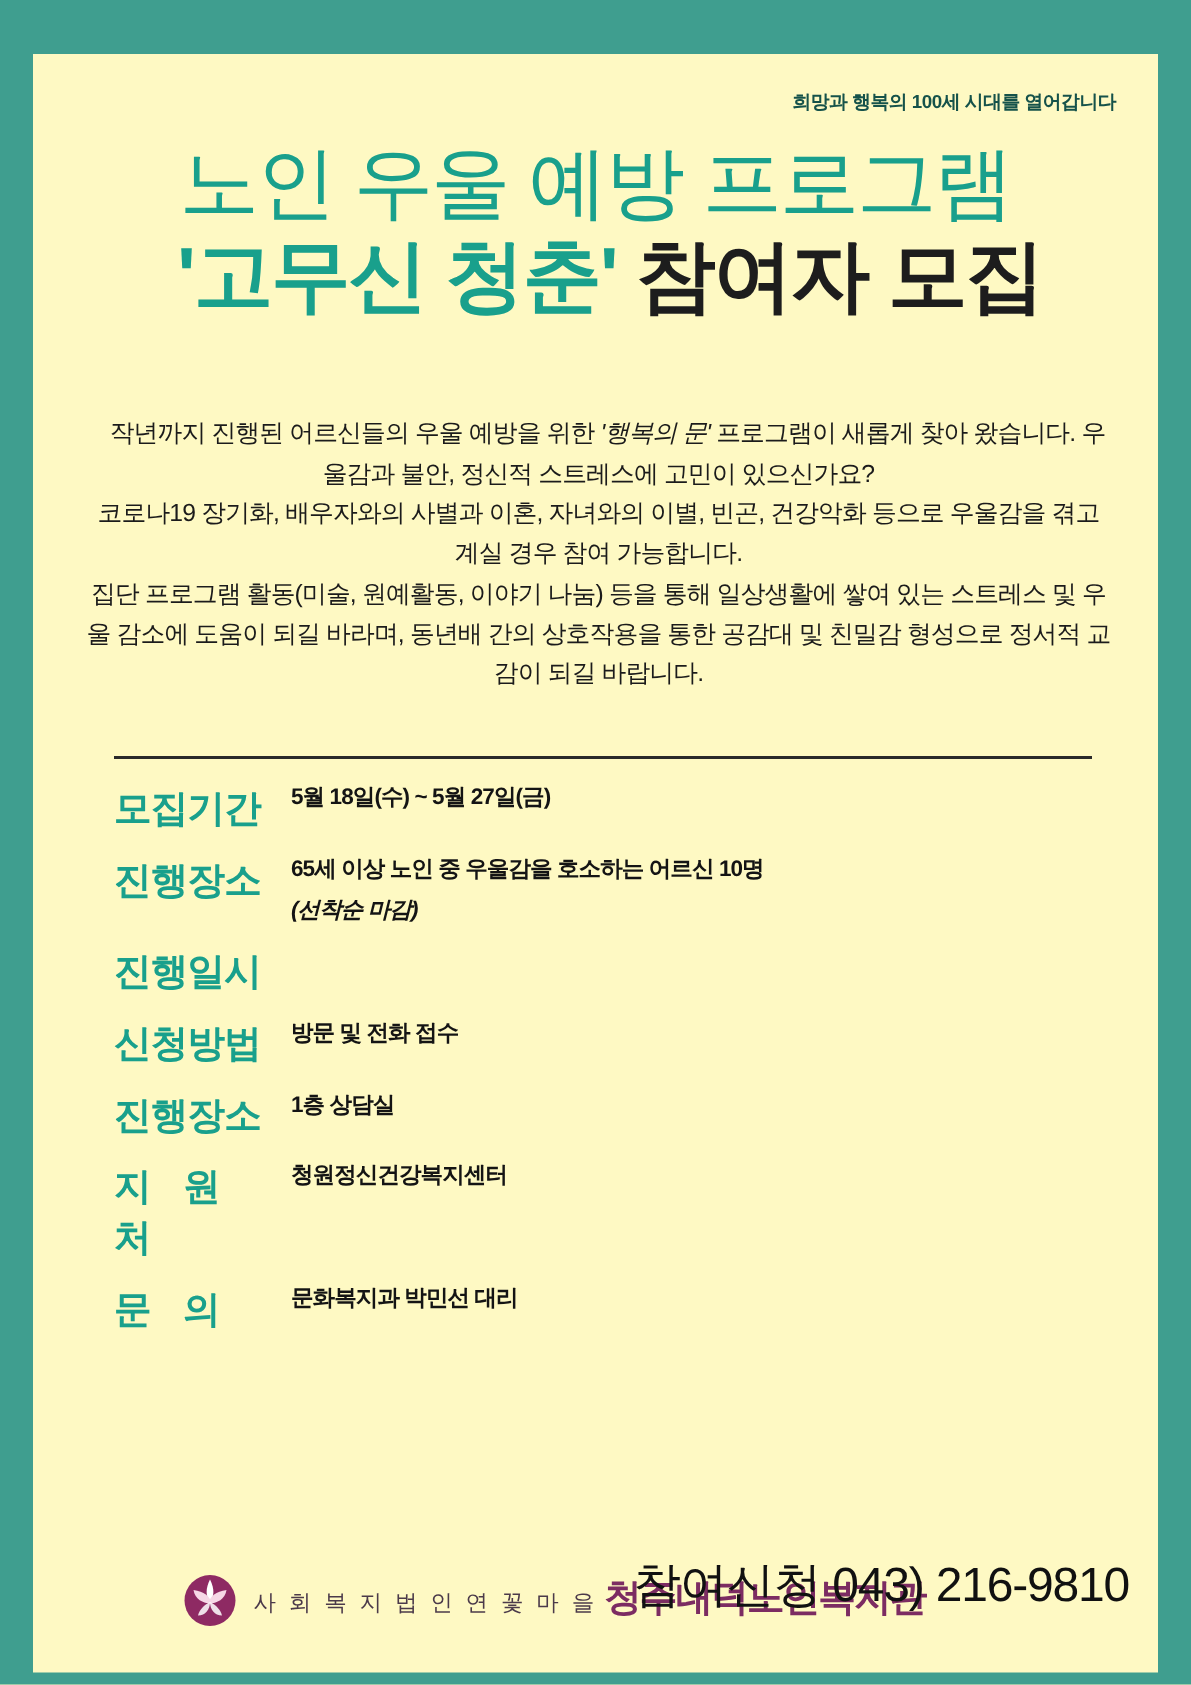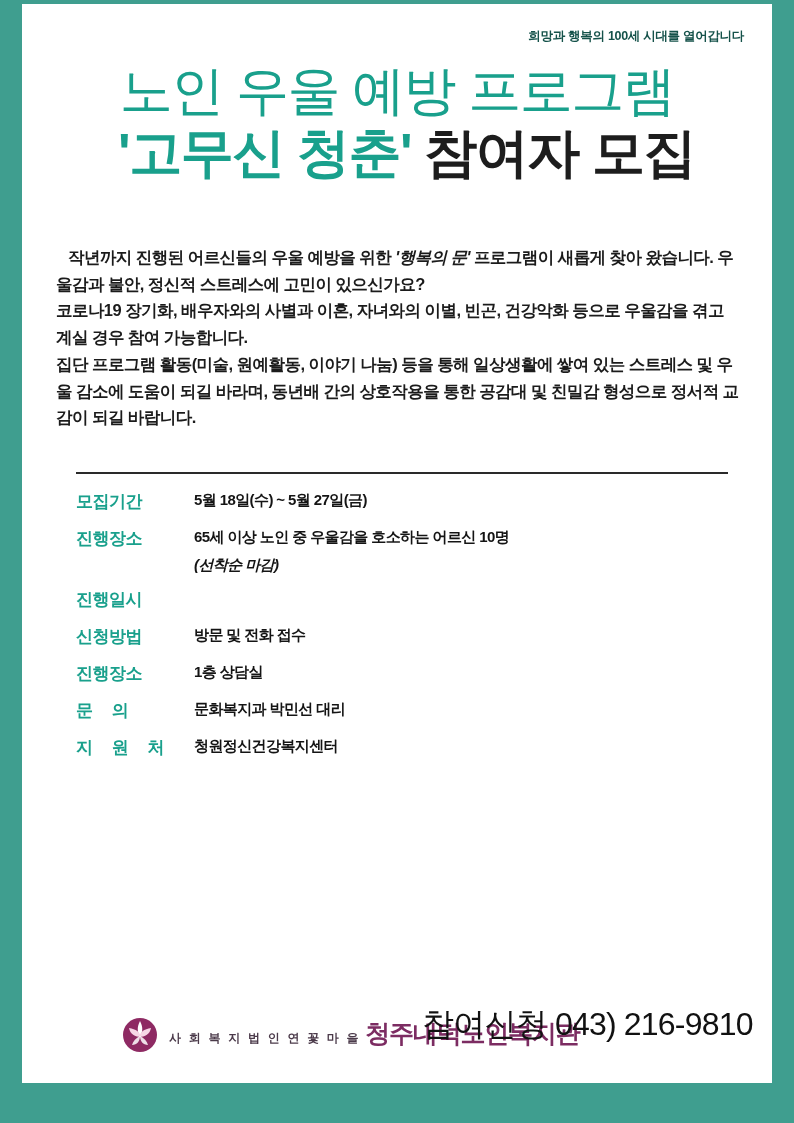--- a/index.html
+++ b/index.html
@@ -9,24 +9,24 @@
   body {
     width: 794px;
     height: 1123px;
     background: #3f9e8f;
     font-family: "Liberation Sans", sans-serif;
     overflow: hidden;
   }
   .poster {
     position: absolute;
     left: 22px;
-    top: 4px;
+    top: 36px;
     width: 750px;
     height: 1079px;
-    background: #ffffff;
+    background: #fef9c3;
     box-sizing: border-box;
     padding: 0;
   }
   .tagline {
     position: absolute;
     right: 28px;
     top: 24px;
     font-size: 12.5px;
     font-weight: bold;
     color: #15524a;
@@ -61,24 +61,25 @@
   }
   .title-line2 .dark {
     color: #1d1d1d;
   }
   .body-copy {
     position: absolute;
     left: 34px;
     right: 30px;
     top: 240px;
     font-size: 16.5px;
-    font-weight: bold;
+    font-weight: normal;
     color: #1b1b1b;
     line-height: 1.62;
     letter-spacing: -0.55px;
+    text-align: center;
   }
   .body-copy p {
     margin: 0;
   }
   .body-copy .indent {
     text-indent: 12px;
   }
   .body-copy .italic-em {
     font-style: italic;
   }
@@ -97,21 +98,21 @@
     top: 486px;
   }
   .info-row {
     display: flex;
     align-items: flex-start;
     margin-bottom: 13px;
   }
   .info-label {
     width: 118px;
     flex: 0 0 118px;
-    font-size: 17px;
+    font-size: 25px;
     font-weight: bold;
     color: #19a08c;
     letter-spacing: -0.5px;
     line-height: 1.35;
     padding-top: 1px;
   }
   .info-label.spaced {
     letter-spacing: 7px;
   }
   .info-value {
@@ -145,22 +146,22 @@
     width: 44px;
     height: 44px;
     flex: 0 0 44px;
     position: relative;
   }
   .logo-text {
     margin-left: 7px;
     line-height: 1.05;
   }
   .logo-org-small {
-    font-size: 12px;
-    font-weight: bold;
+    font-size: 15px;
+    font-weight: normal;
     color: #4b3a4a;
     letter-spacing: 2.2px;
   }
   .logo-org-main {
     font-size: 25px;
     font-weight: bold;
     color: #7c2c62;
     letter-spacing: -1.2px;
     margin-top: 1px;
   }
@@ -226,30 +227,30 @@
     </div>
 
     <div class="info-row">
       <div class="info-label">진행장소</div>
       <div class="info-value">
         <span>1층 상담실</span>
       </div>
     </div>
 
     <div class="info-row">
+      <div class="info-label spaced">지 원 처</div>
+      <div class="info-value">
+        <span>청원정신건강복지센터</span>
+      </div>
+    </div>
+
+    <div class="info-row">
       <div class="info-label spaced">문     의</div>
       <div class="info-value">
         <span>문화복지과 박민선 대리</span>
-      </div>
-    </div>
-
-    <div class="info-row">
-      <div class="info-label spaced">지 원 처</div>
-      <div class="info-value">
-        <span>청원정신건강복지센터</span>
       </div>
     </div>
 
   </div>
 
   <div class="footer">
     <div class="logo-wrap">
       <span class="logo-mark">
         <svg width="44" height="44" viewBox="0 0 44 44" aria-hidden="true">
           <circle cx="22" cy="24" r="17" fill="#8e2a63"></circle>

